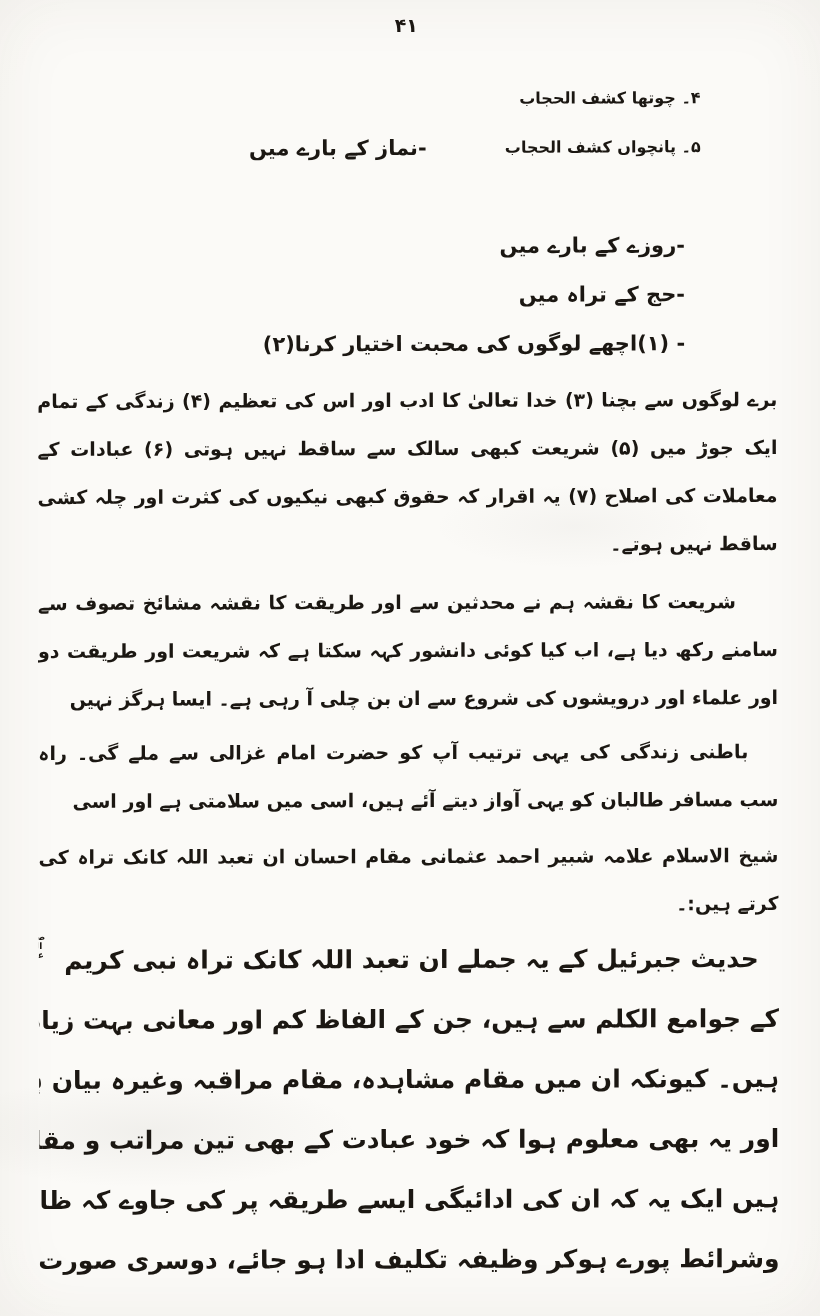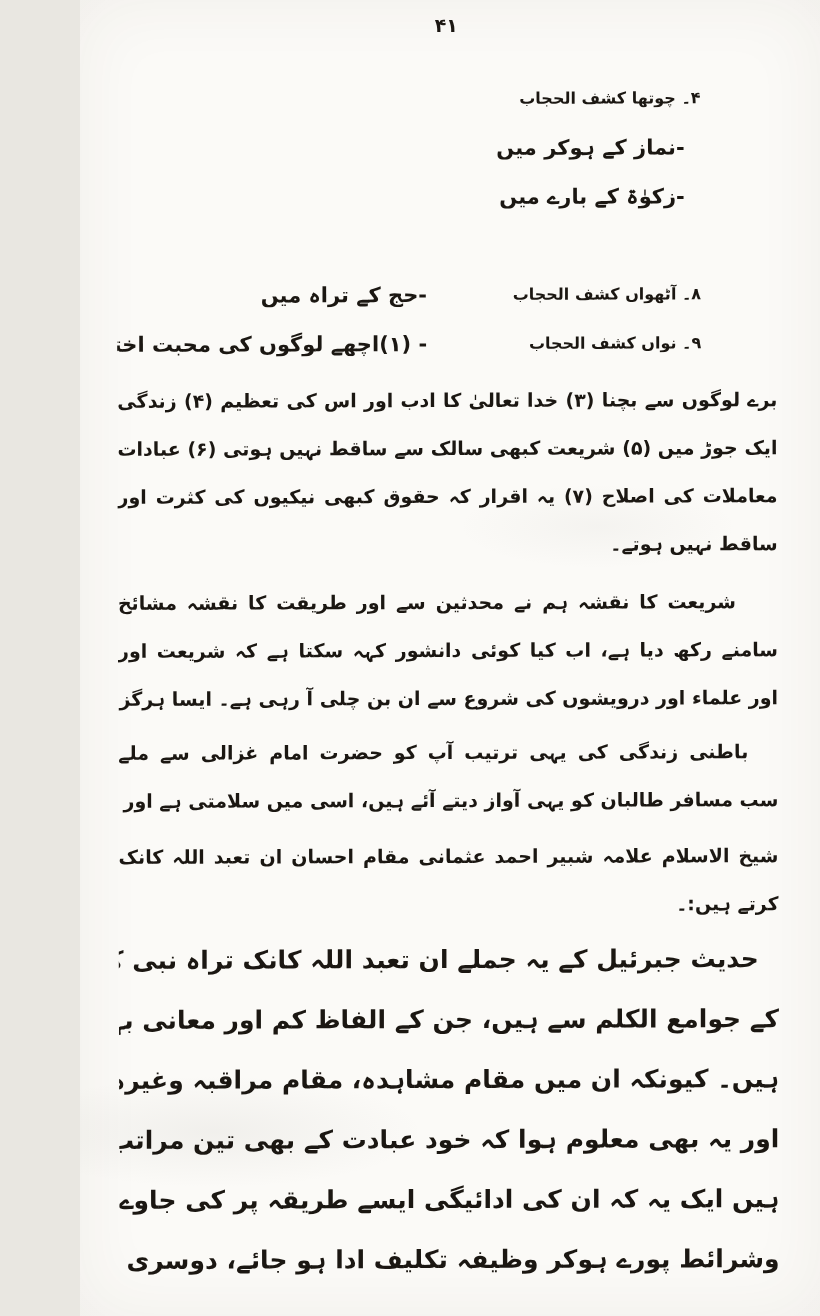--- a/index.html
+++ b/index.html
@@ -3,21 +3,21 @@
 <meta charset="utf-8">
 <style>
   * { box-sizing: border-box; margin: 0; padding: 0; }
   html, body { width: 820px; height: 1316px; }
   body {
     font-family: "DejaVu Sans", sans-serif;
     background: #e9e7e1;
   }
   .page {
     position: relative;
-    width: 740px;
+    width: 820px;
     height: 1316px;
     overflow: hidden;
     direction: rtl;
     color: #1b1712;
     font-weight: 700;
     padding: 14px 42px 0 38px;
     background:
       radial-gradient(ellipse 300px 80px at 18% 86%, rgba(120,115,105,0.08), rgba(0,0,0,0) 70%),
       radial-gradient(ellipse 200px 60px at 70% 40%, rgba(120,115,105,0.05), rgba(0,0,0,0) 70%),
       radial-gradient(ellipse 900px 1400px at 50% 50%, #fbfaf7 60%, #f3f1ea 100%);
@@ -95,33 +95,32 @@
 <div class="page">
   <div class="tilt">
 
     <div class="pageno">۴۱</div>
 
     <div class="toc">
       <div class="toc-row">
         <span class="toc-title">۴۔ چوتھا کشف الحجاب</span>
       </div>
       <div class="toc-row">
-        <span class="toc-desc">-نماز کے ہوکر میں</span>
-      </div>
-      <div class="toc-row">
-        <span class="toc-desc">-زکوٰۃ کے بارے میں</span>
+        <span class="toc-title">۵۔ پانچواں کشف الحجاب</span>
+        <span class="toc-desc">-نماز کے بارے میں</span>
       </div>
       <div class="toc-row">
       </div>
       <div class="toc-row">
-        <span class="toc-title">۸۔ آٹھواں کشف الحجاب</span>
+        <span class="toc-desc">-روزے کے بارے میں</span>
+      </div>
+      <div class="toc-row">
         <span class="toc-desc">-حج کے تراہ میں</span>
       </div>
       <div class="toc-row">
-        <span class="toc-title">۹۔ نواں کشف الحجاب</span>
         <span class="toc-desc">- (۱)اچھے لوگوں کی محبت اختیار کرنا(۲)</span>
       </div>
     </div>
 
     <div class="para mt8">
       <div class="line">برے لوگوں سے بچنا (۳) خدا تعالیٰ کا ادب اور اس کی تعظیم (۴) زندگی کے تمام دائرے</div>
       <div class="line">ایک جوڑ میں (۵) شریعت کبھی سالک سے ساقط نہیں ہوتی (۶) عبادات کے ساتھ ساتھ</div>
       <div class="line">معاملات کی اصلاح (۷) یہ اقرار کہ حقوق کبھی نیکیوں کی کثرت اور چلہ کشی کی محنت سے</div>
       <div class="line endline">ساقط نہیں ہوتے۔</div>
     </div>

